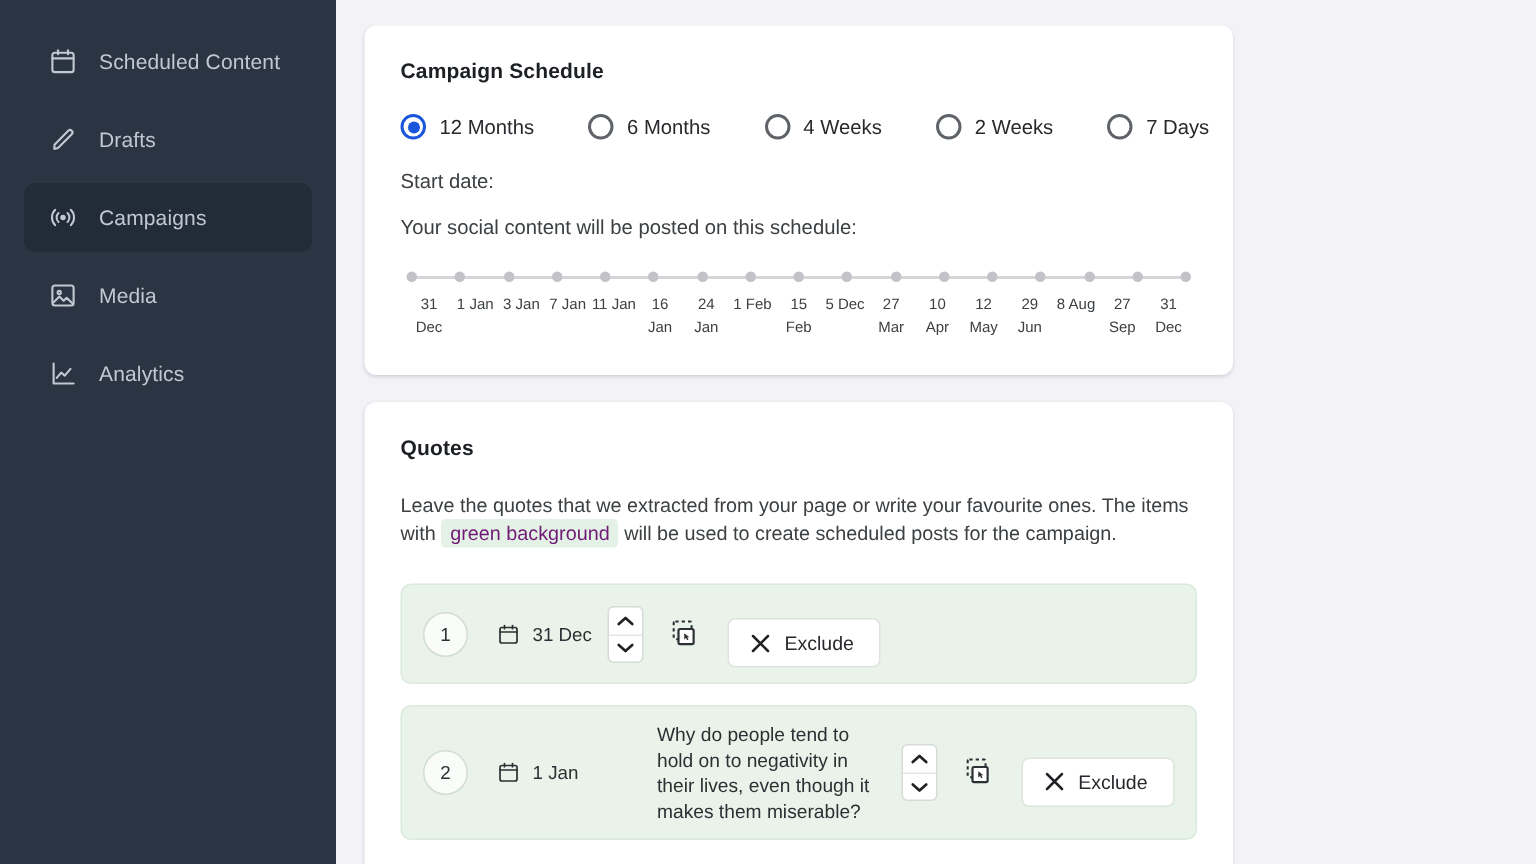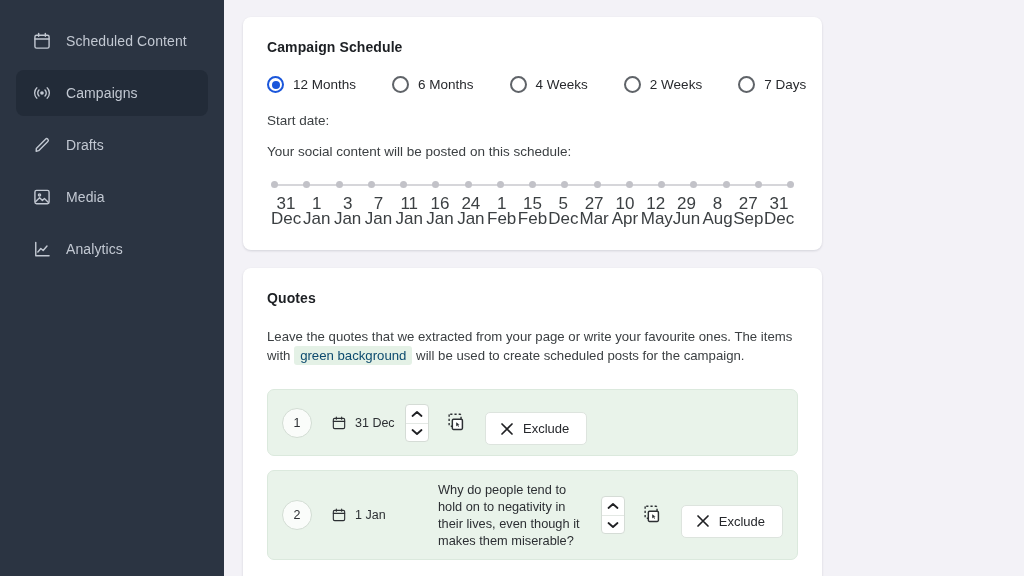--- a/index.html
+++ b/index.html
@@ -88,32 +88,32 @@
   .tl-track::before {
     content: ""; position: absolute; left: 3px; right: 3px; top: 50%;
     height: 2px; background: #d6d6da; transform: translateY(-50%);
   }
   .tl-dot {
     width: 7px; height: 7px; border-radius: 50%;
     background: #c2c2c8; position: relative; z-index: 2; flex: 0 0 7px;
   }
   .tl-labels { display: flex; justify-content: space-between; margin-top: 7px; }
   .tl-label {
-    font-size: 17px; color: #3c4043; text-align: center;
+    font-size: 10px; color: #3c4043; text-align: center;
     line-height: 15px; width: 30px; flex: 0 0 30px;
     white-space: pre-line;
   }
 
   
   .quotes-desc {
     font-size: 13.2px; color: #3c4043; line-height: 19px;
     margin-bottom: 24px; max-width: 715px;
   }
   .pill-green {
-    background: #e4f1e6; color: #0c4a6e;
+    background: #e4f1e6; color: #701a75;
     padding: 2px 6px; border-radius: 3px;
   }
   .quote-row {
     display: flex; align-items: center;
     background: #e9f3ea; border: 1px solid #dbe9dd;
     border-radius: 7px;
     padding: 10px 14px; margin-bottom: 14px;
     min-height: 54px;
   }
   .q-num {
@@ -169,40 +169,40 @@
         <svg width="20" height="20" viewBox="0 0 24 24" fill="none" stroke="#c2c8d2" stroke-width="1.7" stroke-linecap="round">
           <rect x="3.5" y="5" width="17" height="15.5" rx="2"></rect>
           <path d="M3.5 9.5h17"></path>
             <path d="M8 3v3.2"></path>
             <path d="M16 3v3.2"></path>
         </svg>
       </span>
       <span>Scheduled Content</span>
     </div>
 
+    <div class="nav-item">
+      <span class="nav-icon">
+        <svg width="20" height="20" viewBox="0 0 24 24" fill="none" stroke="#c2c8d2" stroke-width="1.7" stroke-linecap="round" stroke-linejoin="round">
+          <path d="M5 19.5l3-.7L19 7.8a2 2 0 0 0 0-2.8 2 2 0 0 0-2.8 0L5.2 16.2 5 19.5z"></path>
+        </svg>
+      </span>
+      <span>Drafts</span>
+    </div>
+
     <div class="nav-item active">
       <span class="nav-icon">
         <svg width="20" height="20" viewBox="0 0 24 24" fill="none" stroke="#c2c8d2" stroke-width="1.6" stroke-linecap="round">
           <circle cx="12" cy="12" r="2.2" fill="#c2c8d2" stroke="none"></circle>
           <path d="M8.4 8.4a5 5 0 0 0 0 7.2"></path>
             <path d="M15.6 8.4a5 5 0 0 1 0 7.2"></path>
           <path d="M5.8 5.8a8.6 8.6 0 0 0 0 12.4"></path>
             <path d="M18.2 5.8a8.6 8.6 0 0 1 0 12.4"></path>
         </svg>
       </span>
       <span>Campaigns</span>
-    </div>
-
-    <div class="nav-item">
-      <span class="nav-icon">
-        <svg width="20" height="20" viewBox="0 0 24 24" fill="none" stroke="#c2c8d2" stroke-width="1.7" stroke-linecap="round" stroke-linejoin="round">
-          <path d="M5 19.5l3-.7L19 7.8a2 2 0 0 0 0-2.8 2 2 0 0 0-2.8 0L5.2 16.2 5 19.5z"></path>
-        </svg>
-      </span>
-      <span>Drafts</span>
     </div>
 
     <div class="nav-item">
       <span class="nav-icon">
         <svg width="20" height="20" viewBox="0 0 24 24" fill="none" stroke="#c2c8d2" stroke-width="1.7" stroke-linecap="round" stroke-linejoin="round">
           <rect x="3.5" y="4" width="17" height="16" rx="2"></rect>
           <circle cx="9" cy="9.5" r="1.3"></circle>
           <path d="M4.5 17.5l4.6-4.7 3.4 3.4 2.4-2.3 4.6 4.3"></path>
         </svg>
       </span>

